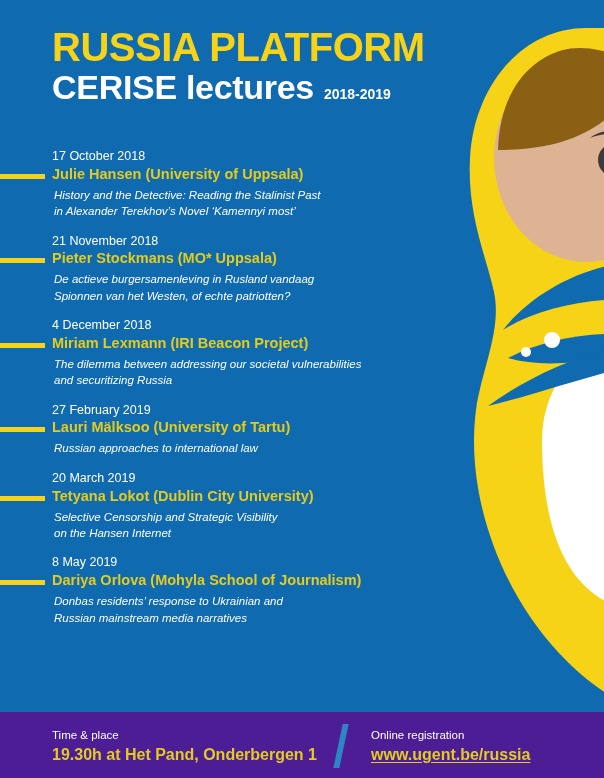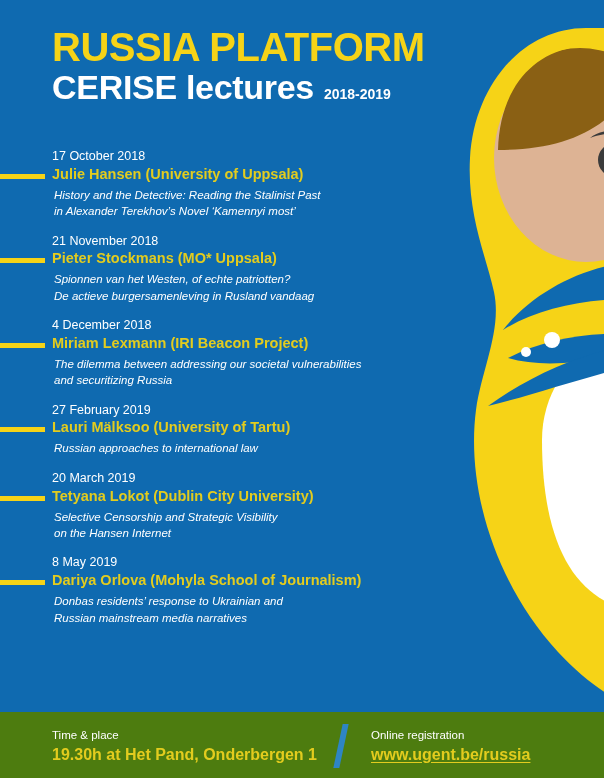--- a/index.html
+++ b/index.html
@@ -120,21 +120,21 @@
     white-space: nowrap;
   }
 
   
   #footer {
     position: absolute;
     left: 0;
     bottom: 0;
     width: 604px;
     height: 66px;
-    background: #4d7c0f;
+    background: #4c1d95;
   }
   #footer-divider {
     position: absolute;
     left: 338px;
     top: 12px;
     width: 6px;
     height: 44px;
     background: #2E85C4;
     transform: skewX(-12deg);
   }
@@ -266,22 +266,22 @@
       </div>
     </div>
 
     <div class="lecture">
       <div class="lecture-date">21 November 2018</div>
       <div class="lecture-speaker-row">
         <span class="dash"></span>
         <span class="lecture-speaker">Pieter Stockmans (MO* Uppsala)</span>
       </div>
       <div class="lecture-topic">
+        <span class="topic-line">De actieve burgersamenleving in Rusland vandaag</span>
         <span class="topic-line">Spionnen van het Westen, of echte patriotten?</span>
-        <span class="topic-line">De actieve burgersamenleving in Rusland vandaag</span>
       </div>
     </div>
 
     <div class="lecture">
       <div class="lecture-date">4 December 2018</div>
       <div class="lecture-speaker-row">
         <span class="dash"></span>
         <span class="lecture-speaker">Miriam Lexmann (IRI Beacon Project)</span>
       </div>
       <div class="lecture-topic">

